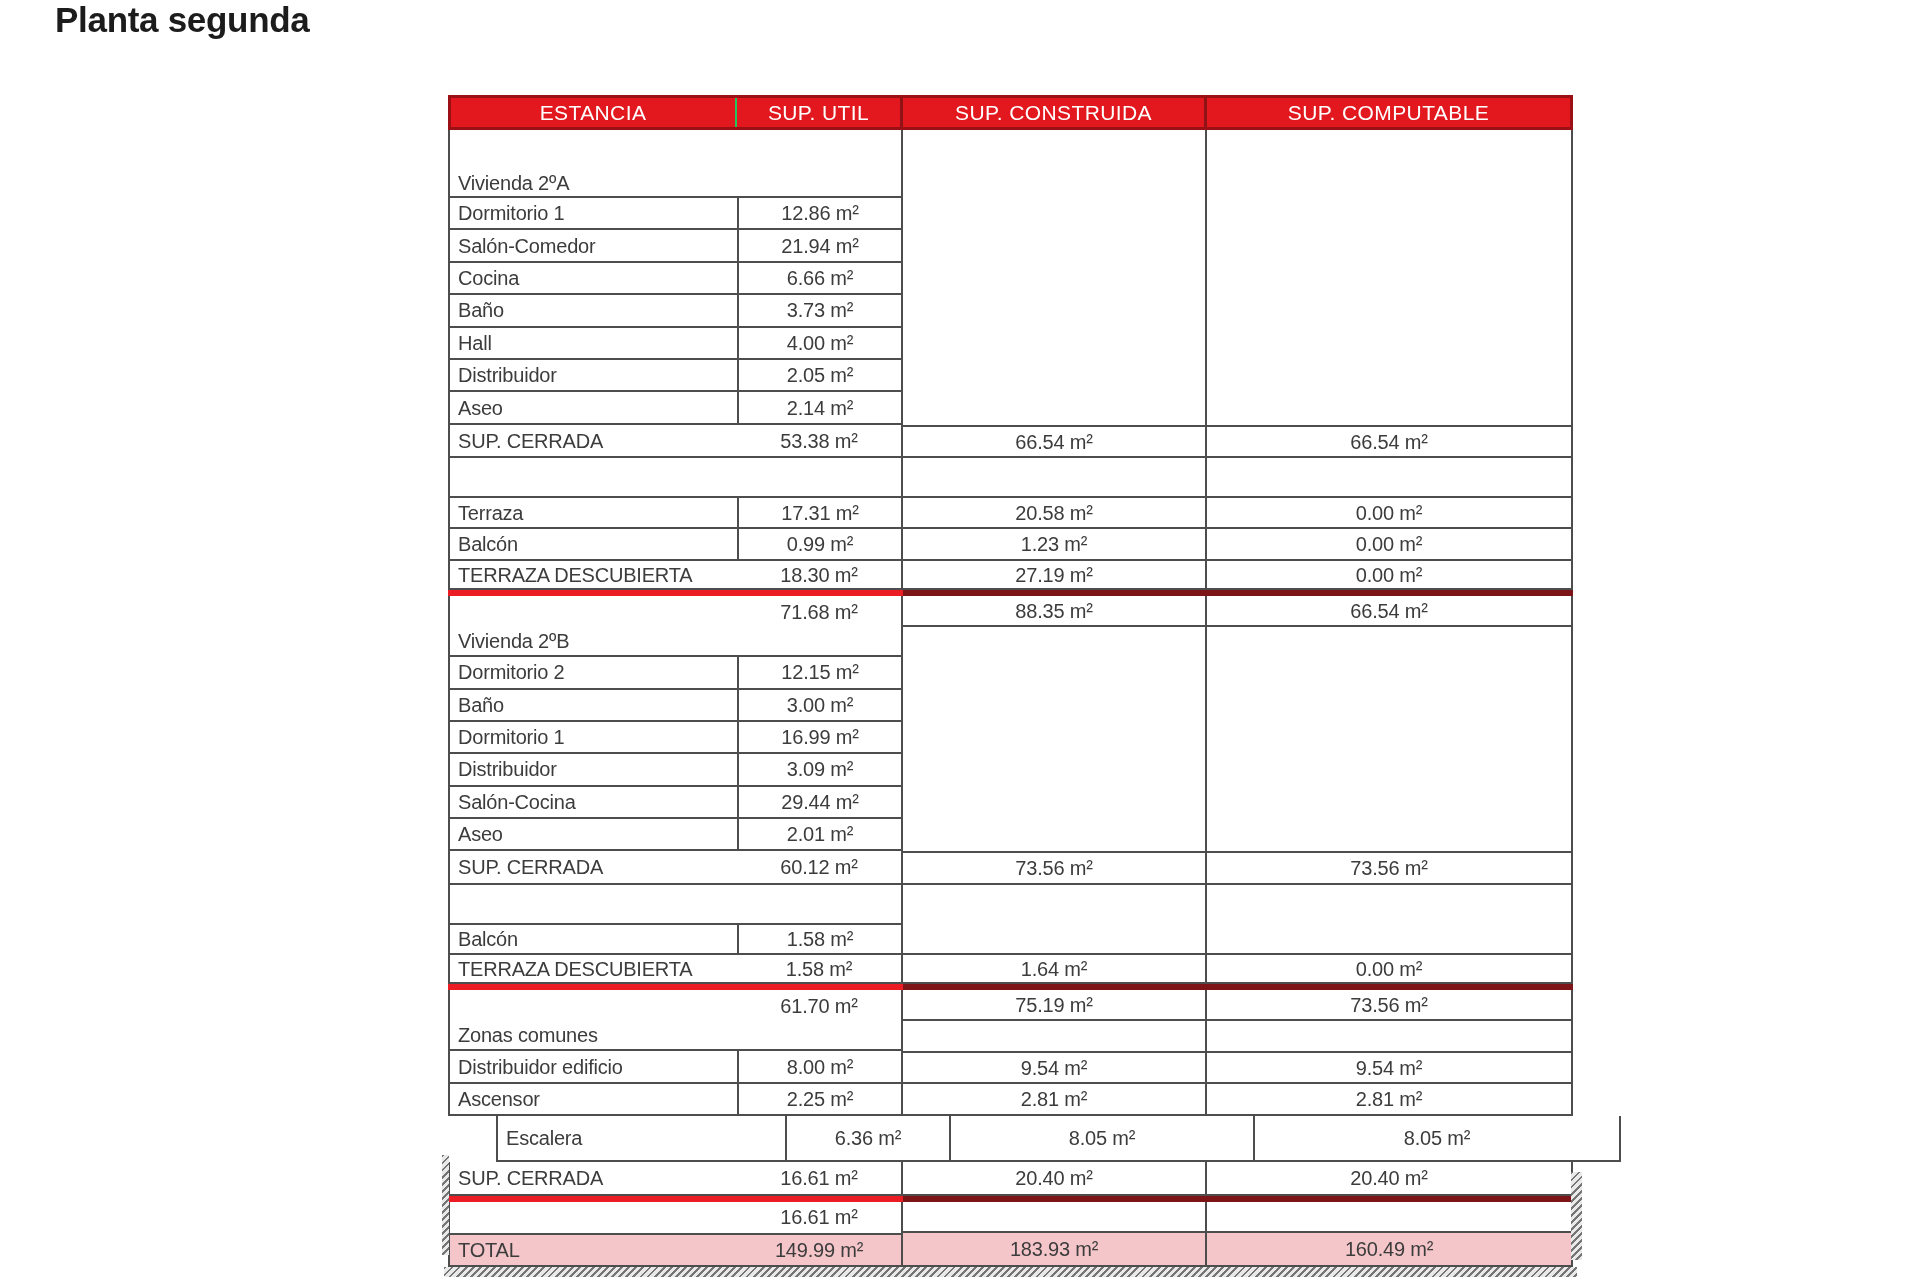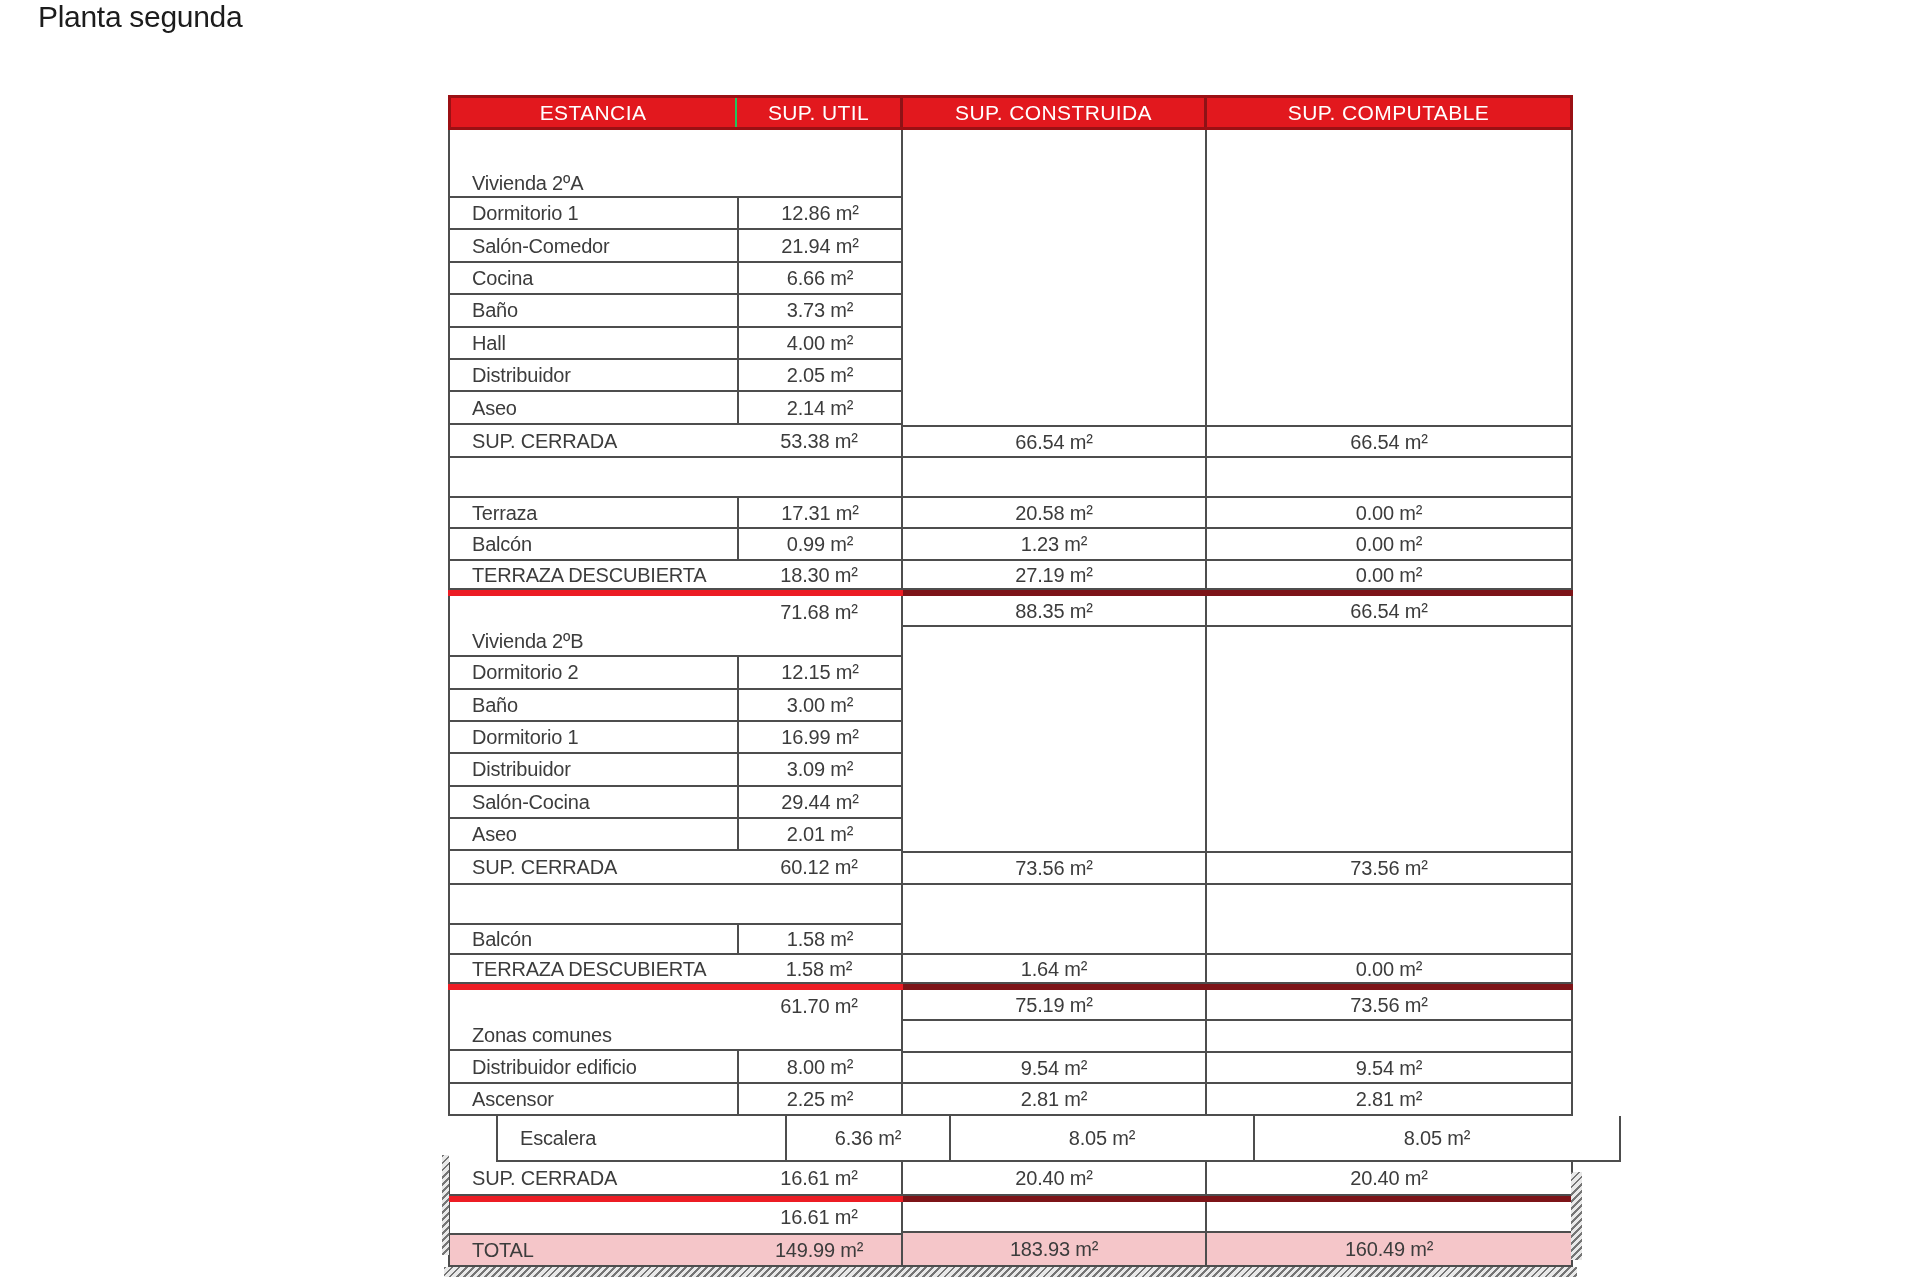--- a/index.html
+++ b/index.html
@@ -7,22 +7,22 @@
     --txt:#3c3c3c;
   }
   html,body{margin:0;padding:0;}
   body{
     width:1920px;height:1280px;background:#ffffff;overflow:hidden;
     font-family:"Liberation Sans", sans-serif;
     -webkit-font-smoothing:antialiased;
   }
   .page{position:relative;width:1920px;height:1280px;}
   .title{
-    position:absolute;left:38px;top:0px;
-    font-size:30px;font-weight:400;color:#1c1c1c;letter-spacing:-0.3px;
+    position:absolute;left:55px;top:0px;
+    font-size:35px;font-weight:700;color:#1c1c1c;letter-spacing:-0.3px;
   }
   .areas-table{
     position:absolute;left:448px;top:95px;width:1125px;
   }
   
   .thead{
     display:flex;width:1125px;height:35px;box-sizing:border-box;
     background:#e2181e;border:3px solid #9b1014;
   }
   .th{
@@ -33,21 +33,21 @@
   .th2{width:166px;border-right:3px solid #8e1216;}
   .th3{width:304px;border-right:3px solid #8e1216;}
   .th4{width:363px;border-radius:9px;}
   
   .row{display:flex;width:1125px;box-sizing:border-box;background:#fff;}
   .c{
     box-sizing:border-box;display:flex;align-items:center;
     font-size:20px;color:var(--txt);letter-spacing:-0.2px;line-height:1;
     overflow:hidden;white-space:nowrap;
   }
-  .c1{width:289px;padding-left:22px;border-left:2px solid var(--bd);justify-content:flex-start;}
+  .c1{width:289px;padding-left:8px;border-left:2px solid var(--bd);justify-content:flex-start;}
   .c2{width:166px;border-right:2px solid var(--bd);justify-content:center;}
   .c3{width:304px;border-right:2px solid var(--bd);justify-content:center;}
   .c4{width:366px;border-right:2px solid var(--bd);justify-content:center;}
   .div12 .c2{border-left:2px solid var(--bd);}
   .bbL .c1,.bbL .c2{border-bottom:2px solid var(--bd);}
   .bbR .c3,.bbR .c4{border-bottom:2px solid var(--bd);}
   .btL .c1,.btL .c2{border-top:2px solid var(--bd);}
   .btR .c3,.btR .c4{border-top:2px solid var(--bd);}
   .r-section_tall .c1{align-items:flex-end;padding-bottom:3px;}
   .r-total .c{background:#f5c6c9;}

